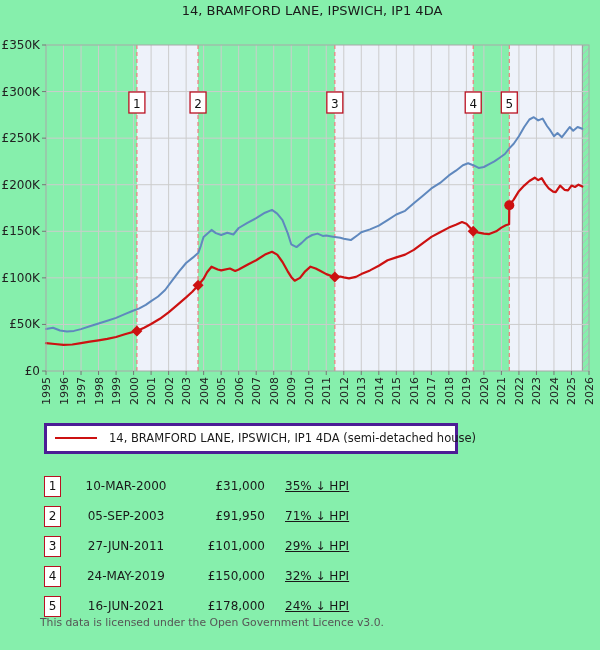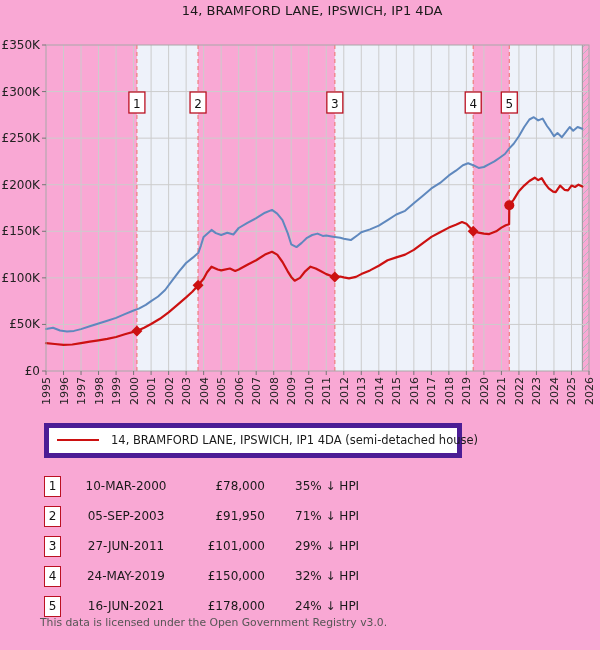--- a/index.html
+++ b/index.html
@@ -1,31 +1,31 @@
 <!DOCTYPE html>
 <html><head>
 <meta charset="utf-8">
 <style>
   html,body { margin:0; padding:0; background:#fff; }
-  .page { position:relative; width:600px; height:650px; background:#f9a8d4; overflow:hidden;
+  .page { position:relative; width:600px; height:650px; background:#86efac; overflow:hidden;
           font-family:"DejaVu Sans","Liberation Sans",sans-serif; color:#1a1a1a; }
   .title    { position:absolute; top:3px;  left:34px; right:10px; text-align:center; font-size:13px; white-space:nowrap; }
   .subtitle { position:absolute; top:21px; left:34px; right:10px; text-align:center; font-size:12.5px; white-space:nowrap; }
   #chart { position:absolute; top:0; left:0; }
-  .legend { position:absolute; left:44px; top:423px; width:402px; border:5px solid #4c1d95; background:#fff; padding:4px 0 5px 6px; }
+  .legend { position:absolute; left:44px; top:423px; width:402px; border:3px solid #4c1d95; background:#fff; padding:4px 0 5px 6px; }
   .legend-row { display:flex; align-items:center; height:16px; }
   .swatch { width:42px; height:0; border-top:2.6px solid #000; margin:0 12px 0 2px; flex:none; }
   .legend-label { font-size:11.5px; white-space:nowrap; }
   #sale-table { position:absolute; left:44px; top:471px; font-size:12px; }
   .sale-row  { display:flex; align-items:center; height:30px; }
   .sale-num  { width:15px; height:19px; border:1.5px solid #bb1122; color:#111; text-align:center;
                line-height:19px; font-size:12px; flex:none; background:#fff; }
   .sale-date { width:110px; text-align:center; margin-left:10px; }
   .sale-price{ width:84px; text-align:right; }
-  .sale-pct  { margin-left:30px; }
+  .sale-pct  { margin-left:20px;text-decoration:underline; }
   .footer { position:absolute; left:40px; top:617px; font-size:10.8px; color:#565656; line-height:1.2; }
 </style>
 </head>
 <body>
 
 <div class="page">
   <div class="title">14, BRAMFORD LANE, IPSWICH, IP1 4DA</div>
 
   <svg id="chart" width="600" height="418" viewBox="0 0 600 418">
       <defs>
@@ -183,21 +183,21 @@
     <div class="legend-row">
       <span class="swatch" id="swatch-property" style="border-top-color: rgb(204, 17, 17);"></span>
       <span class="legend-label">14, BRAMFORD LANE, IPSWICH, IP1 4DA (semi-detached house)</span>
     </div>
   </div>
 
   <div id="sale-table">
       <div class="sale-row">
         <span class="sale-num">1</span>
         <span class="sale-date">10-MAR-2000</span>
-        <span class="sale-price">£78,000</span>
+        <span class="sale-price">£31,000</span>
         <span class="sale-pct">35% ↓ HPI</span>
       </div>
       <div class="sale-row">
         <span class="sale-num">2</span>
         <span class="sale-date">05-SEP-2003</span>
         <span class="sale-price">£91,950</span>
         <span class="sale-pct">71% ↓ HPI</span>
       </div>
       <div class="sale-row">
         <span class="sale-num">3</span>
@@ -213,15 +213,15 @@
       </div>
       <div class="sale-row">
         <span class="sale-num">5</span>
         <span class="sale-date">16-JUN-2021</span>
         <span class="sale-price">£178,000</span>
         <span class="sale-pct">24% ↓ HPI</span>
       </div>
     </div>
 
   <div class="footer">
-    <div>This data is licensed under the Open Government Registry v3.0.</div>
+    <div>This data is licensed under the Open Government Licence v3.0.</div>
   </div>
 </div>
 
 </body></html>

